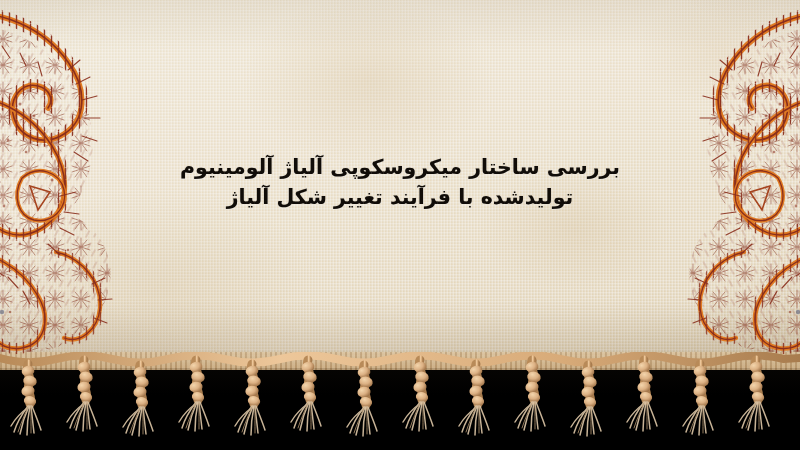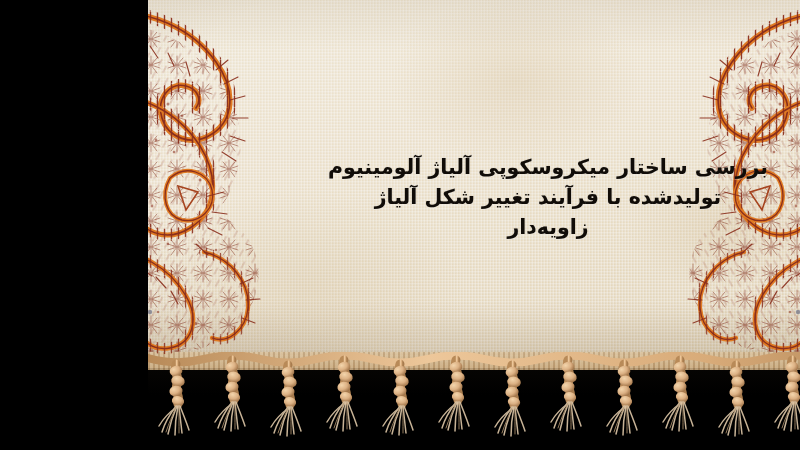--- a/index.html
+++ b/index.html
@@ -1,21 +1,21 @@
 <!DOCTYPE html>
 <html lang="fa" dir="rtl"><head>
 <meta charset="utf-8">
 <title>Termeh Title Slide</title>
 <style>
   html,body{margin:0;padding:0;background:#000;}
   *{box-sizing:border-box;}
 
   #stage{
     position:relative;
-    width:652px;height:450px;
+    width:800px;height:450px;
     overflow:hidden;
     background:#000;
     font-family:"DejaVu Sans", sans-serif;
   }
 
   
   .fabric{
     position:absolute;left:0;top:0;width:800px;height:368px;
     background:
       
@@ -356,21 +356,20 @@
           <circle cx="104" cy="250" r="1.3"></circle>
         <circle cx="46" cy="312" r="1.3"></circle>
           <circle cx="84" cy="324" r="1.3"></circle>
       </g>
     </svg>
   </div>
 
   <div class="title-block">
     <div class="title-line">بررسی ساختار میکروسکوپی آلیاژ آلومینیوم</div>
     <div class="title-line">تولیدشده با فرآیند تغییر شکل آلیاژ</div>
-    <div class="title-line">زاویه‌دار</div>
   </div>
 
   <div class="fringe">
     <svg viewBox="0 0 800 98" xmlns="http://www.w3.org/2000/svg" aria-hidden="true">
       <defs>
         <linearGradient id="cordg" x1="0" y1="0" x2="1" y2="0">
           <stop offset="0%" stop-color="#b88a58"></stop>
           <stop offset="35%" stop-color="#edc79a"></stop>
           <stop offset="70%" stop-color="#d8ab79"></stop>
           <stop offset="100%" stop-color="#a87c4e"></stop>

